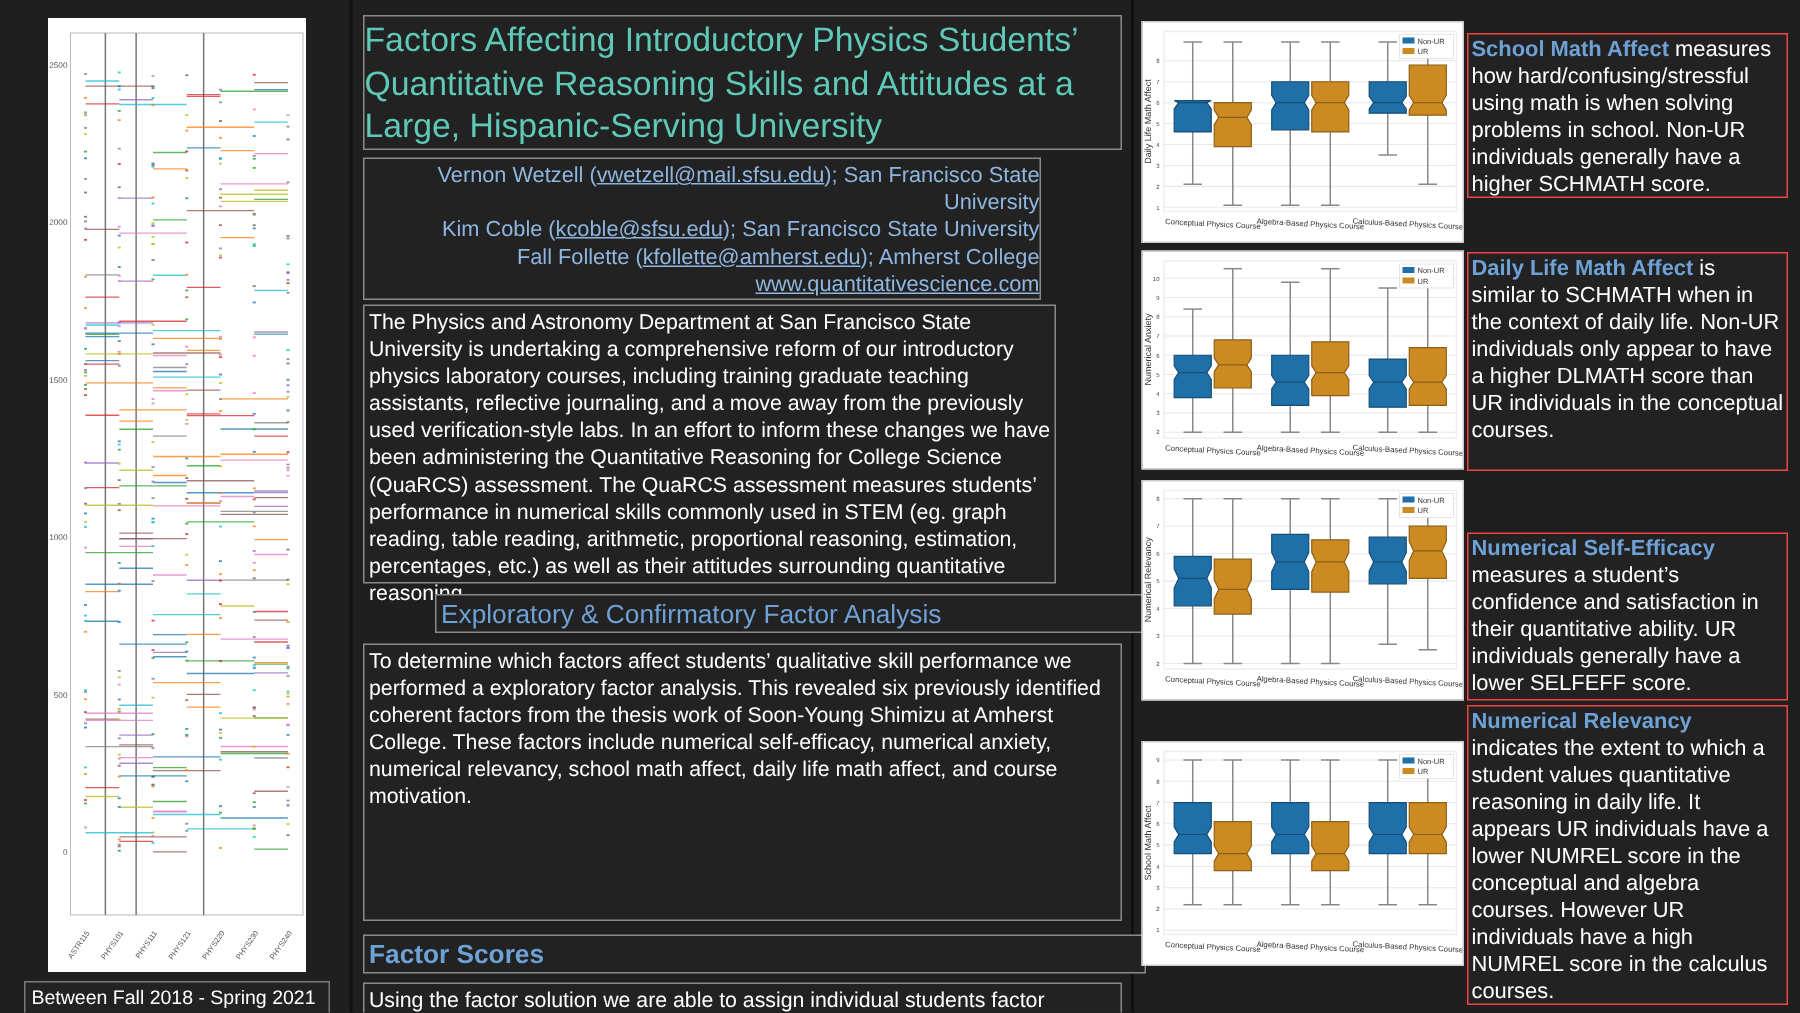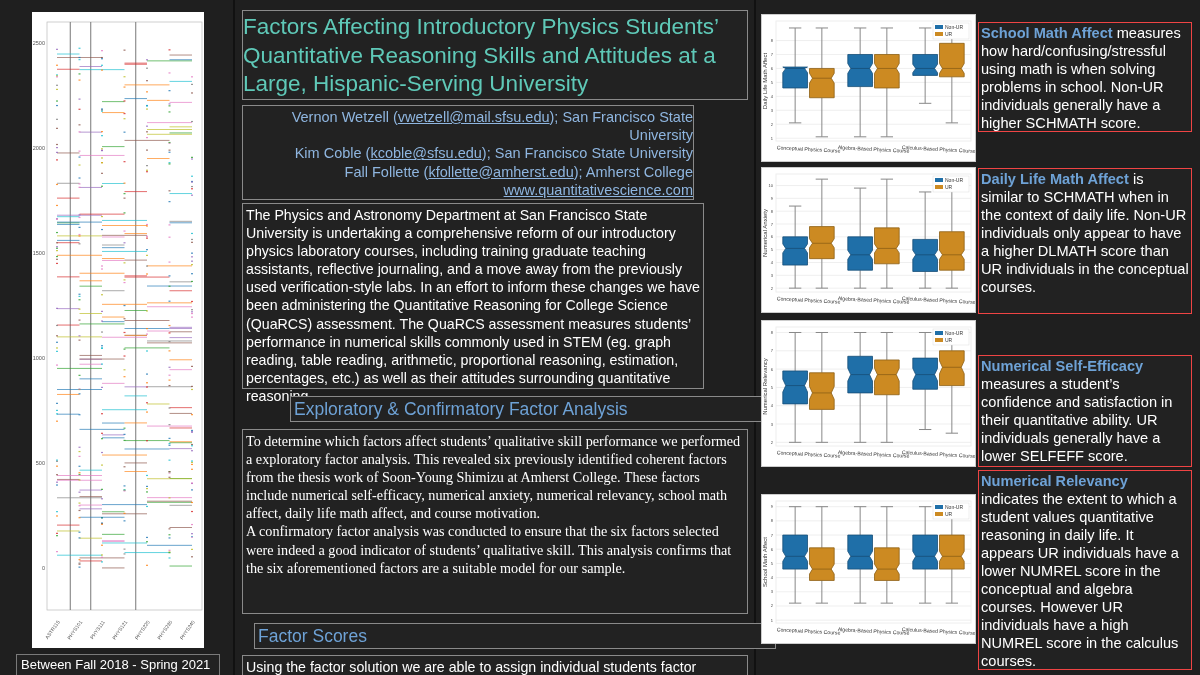--- a/index.html
+++ b/index.html
@@ -12,22 +12,22 @@
   #left-chart { position: absolute; left: 32px; top: 12px; width: 172px; height: 636px; background: #fff; }
   #left-caption { position: absolute; left: 16px; top: 654px; width: 204px; height: 30px; border: 1px solid #7a7a7a; background:#222; padding: 2px 4px; font-size: 13px; line-height: 15px; color:#fff; white-space: nowrap; overflow: hidden;}
 
   
   #title-box { left: 242px; top: 10px; width: 506px; height: 90px; color: #5fc9b8; font-size: 22.5px; line-height: 28.5px; padding-top: 2px; }
   #authors-box { left: 242px; top: 105px; width: 452px; height: 95px; text-align: right; color: #8fb6e0; font-size: 14.5px; line-height: 18.2px; padding-top: 2px; }
   #authors-box a { color: #8fb6e0; text-decoration: underline; }
   #intro-box { left: 242px; top: 203px; width: 462px; height: 186px; font-size: 14.2px; line-height: 18.1px; padding: 2px 3px; }
   .section-head { color: #6ea2d6; font-size: 17.5px; line-height: 24px; padding-left: 3px; }
   #efa-head { left: 242px; top: 396px; width: 506px; height: 26px; margin-left: 48px; }
-  #efa-box { left: 242px; top: 429px; width: 506px; height: 185px; font-size: 14.2px; line-height: 18.1px; padding: 2px 3px; font-family: Liberation Serif, serif; }
-  #fs-head { left: 254px; top: 623px; width: 522px; height: 26px; }
+  #efa-box { left: 242px; top: 429px; width: 506px; height: 185px; font-size: 14.2px; line-height: 18.1px; padding: 2px 3px; }
+  #fs-head { left: 242px; top: 623px; width: 522px; height: 26px; font-weight: bold; }
   #fs-box { left: 242px; top: 655px; width: 506px; height: 30px; font-size: 14.2px; line-height: 18.1px; padding: 2px 3px; }
 
   
   .plot { position: absolute; left: 761px; width: 215px; background: #fff; border: 1px solid #ccc; }
   .plot svg { display: block; }
 
   
   .desc { position: absolute; left: 978px; width: 214px; border: 1px solid #ef4444; background: #222; font-size: 14.6px; line-height: 18px; padding: 1px 2px; color:#fff; }
   .desc .term { color: #6ea2d6; font-weight: bold; }
 </style>
@@ -551,21 +551,20 @@
   <div><a>www.quantitativescience.com</a></div>
 </div>
 
 <div class="box" id="intro-box">
   <div>The Physics and Astronomy Department at San Francisco State University is undertaking a comprehensive reform of our introductory physics laboratory courses, including training graduate teaching assistants, reflective journaling, and a move away from the previously used verification-style labs. In an effort to inform these changes we have been administering the Quantitative Reasoning for College Science (QuaRCS) assessment. The QuaRCS assessment measures students’ performance in numerical skills commonly used in STEM (eg. graph reading, table reading, arithmetic, proportional reasoning, estimation, percentages, etc.) as well as their attitudes surrounding quantitative reasoning.</div>
 </div>
 
 <div class="box section-head" id="efa-head">Exploratory &amp; Confirmatory Factor Analysis</div>
 <div class="box" id="efa-box">
   <div>To determine which factors affect students’ qualitative skill performance we performed a exploratory factor analysis. This revealed six previously identified coherent factors from the thesis work of Soon-Young Shimizu at Amherst College. These factors include numerical self-efficacy, numerical anxiety, numerical relevancy, school math affect, daily life math affect, and course motivation.</div>
-  <div>A confirmatory factor analysis was conducted to ensure that the six factors selected were indeed a good indicator of students’ qualitative skill. This analysis confirms that the six aforementioned factors are a suitable model for our sample.</div>
 </div>
 
 <div class="box section-head" id="fs-head">Factor Scores</div>
 <div class="box" id="fs-box">
   <div>Using the factor solution we are able to assign individual students factor</div>
 </div>
 
 <div class="plot" style="top:14px;height:148px;">
     <svg class="bp" width="213" height="146">
       <rect x="14" y="6" width="195" height="120" fill="#fff" stroke="#eee"></rect>

